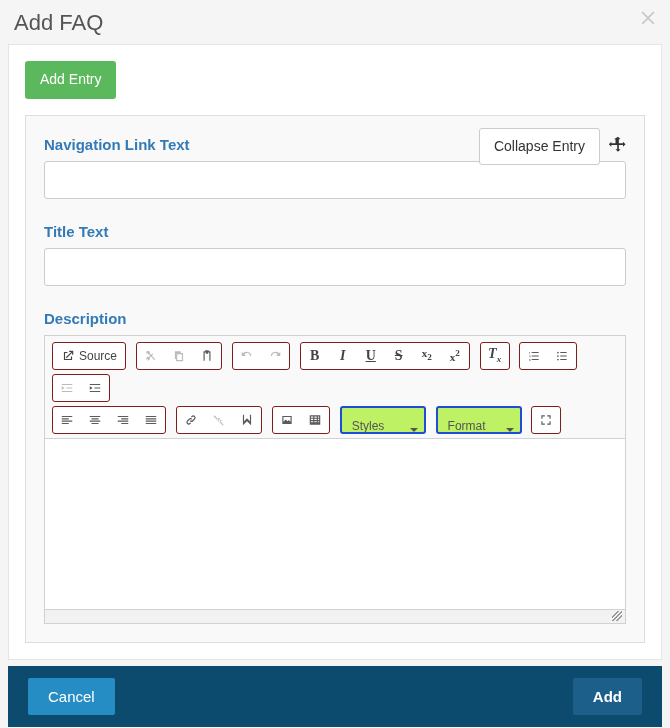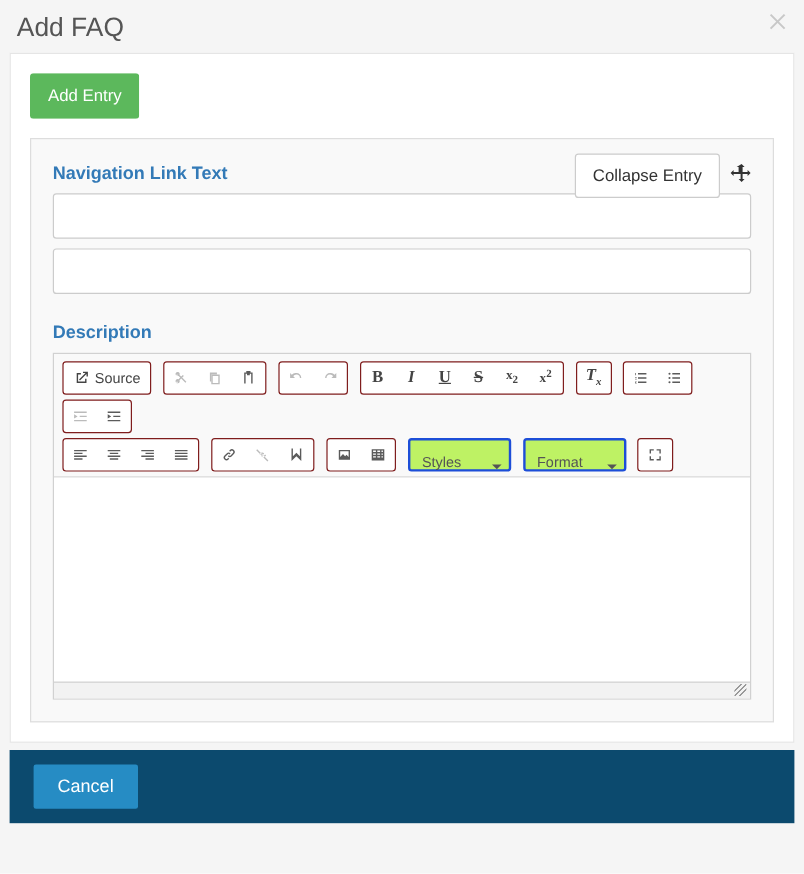--- a/index.html
+++ b/index.html
@@ -223,20 +223,21 @@
         <span class="drag-handle">
           <svg viewBox="0 0 24 24">
               <path d="M12 2l3 3h-2v5h5V8l3 3-3 3v-2h-5v5h2l-3 3-3-3h2v-5H4v2l-3-3 3-3v2h5V5H7z"></path>
             </svg>
         </span>
       </div>
 
       <label class="field-label">Navigation Link Text</label>
       <input class="text-input" type="text" value="" style="">
 
+      <label class="field-label with-gap">Title Text</label>
       <input class="text-input" type="text" value="" style="">
 
       <label class="field-label with-gap">Description</label>
 
       <div class="editor">
         <div class="toolbar">
 
           
           <span class="tgroup">
             <span class="tbtn source-btn" style="width:auto">
@@ -415,15 +416,16 @@
 
         <div class="editor-area"></div>
         <div class="resizer"></div>
       </div>
 
     </div>
   </div>
 
   <div class="modal-footer">
     <button class="btn-footer btn-cancel">Cancel</button>
+    <button class="btn-footer btn-add">Add</button>
   </div>
 
 </div>
 
 </body></html>

